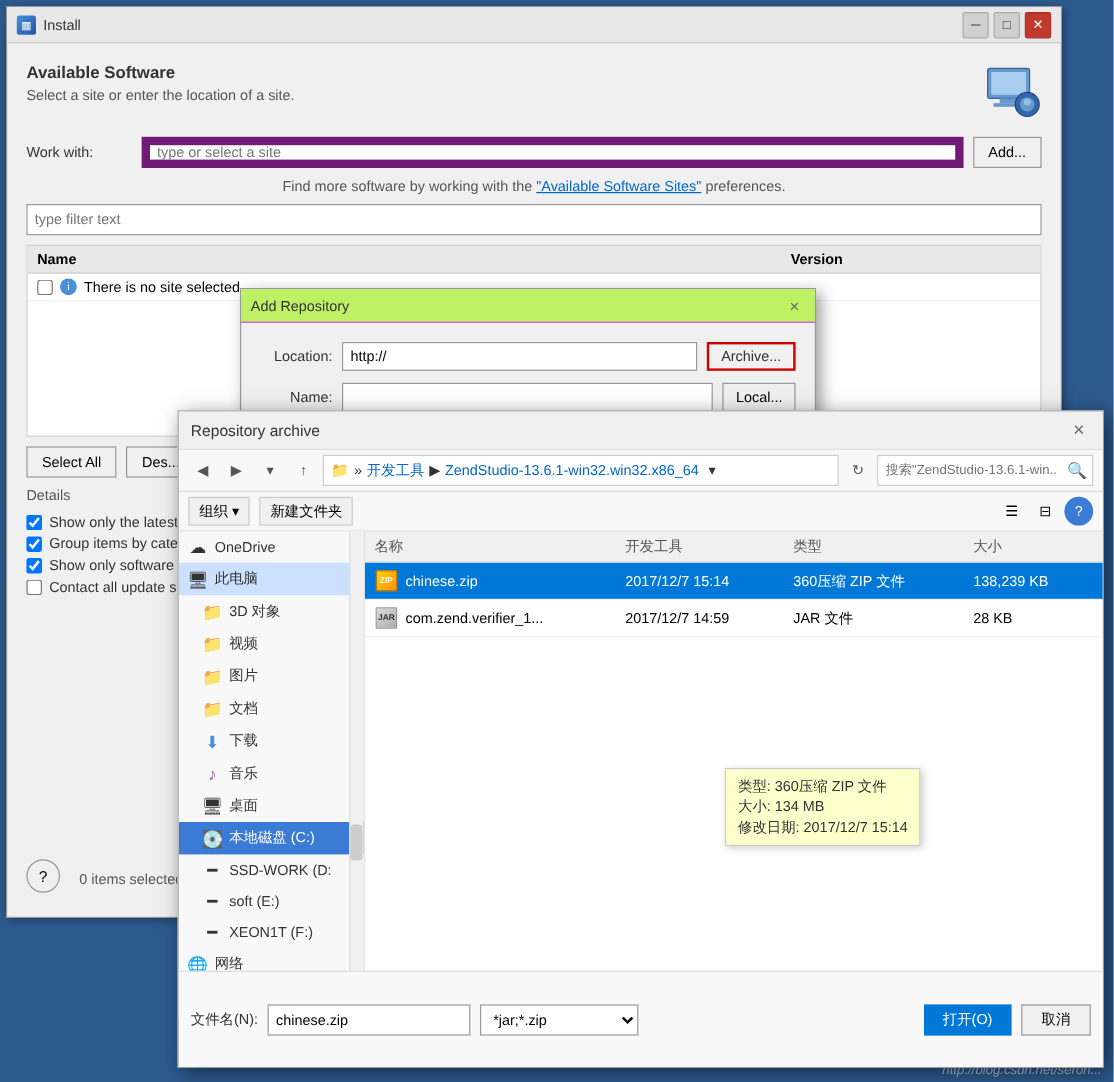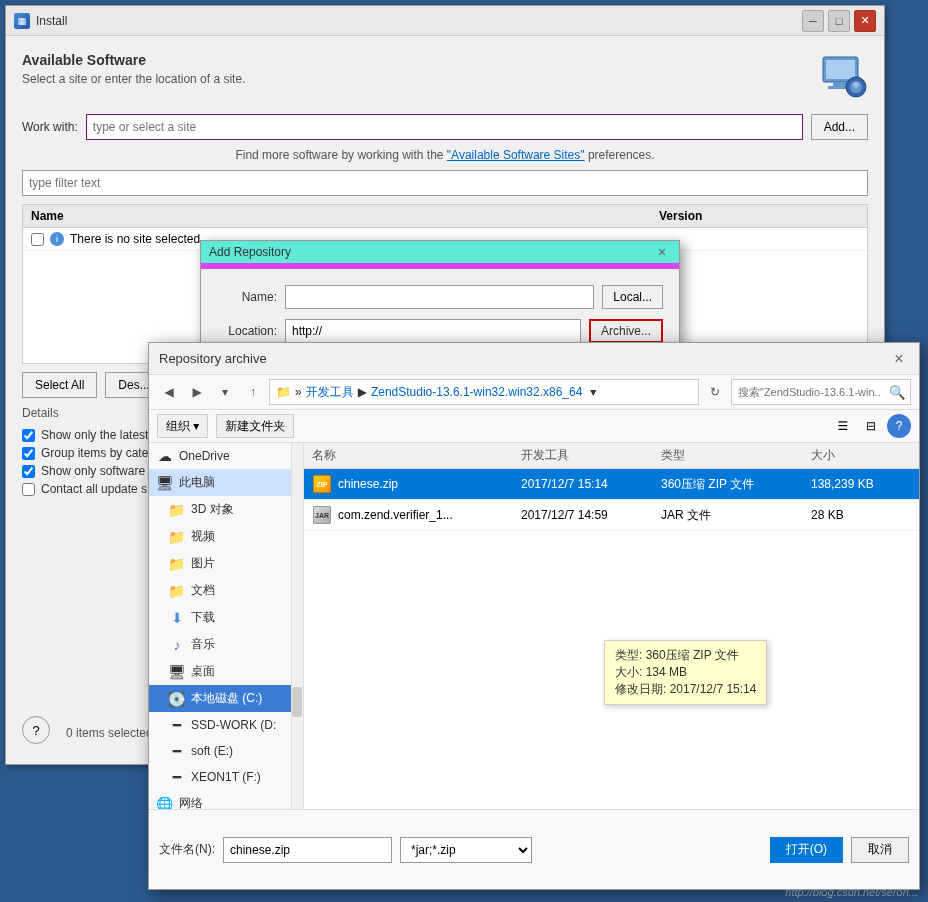--- a/index.html
+++ b/index.html
@@ -98,25 +98,26 @@
       gap: 8px;
       margin-bottom: 8px;
     }
     .work-with-label {
       color: #333;
       white-space: nowrap;
     }
     .work-with-input {
       flex: 1;
       height: 26px;
-      border: 1px solid #701a75;
+      border: 7px solid #701a75;
       padding: 2px 6px;
       background: white;
       font-size: 12px;
       color: #666;
+      margin-left: 32px;
     }
     .add-button {
       height: 26px;
       padding: 0 12px;
       background: #f0f0f0;
       border: 1px solid #999;
       cursor: pointer;
       font-size: 12px;
     }
 
@@ -243,22 +244,22 @@
       width: 480px;
       background: #f0f0f0;
       border: 1px solid #999;
       box-shadow: 4px 4px 12px rgba(0,0,0,0.4);
       z-index: 10;
     }
     .dialog-title-bar {
       display: flex;
       align-items: center;
       justify-content: space-between;
-      background: #5eead4;
-      border-bottom: 6px solid #d946ef;
+      background: #bef264;
+      border-bottom: 1px solid #d946ef;
       padding: 6px 8px;
       height: 28px;
     }
     .dialog-title-text {
       font-size: 12px;
       color: #333;
     }
     .dialog-close-btn {
       width: 18px;
       height: 18px;
@@ -726,28 +727,28 @@
   </div>
 </div>
 
 <div class="add-repo-dialog">
   <div class="dialog-title-bar">
     <span class="dialog-title-text">Add Repository</span>
     <button class="dialog-close-btn">×</button>
   </div>
   <div class="dialog-content">
     <div class="dialog-row">
+      <span class="dialog-label">Location:</span>
+      <input class="dialog-input" type="text" value="http://" style="">
+      <button class="dialog-archive-btn">Archive...</button>
+    </div>
+    <div class="dialog-row">
       <span class="dialog-label">Name:</span>
       <input class="dialog-input" type="text" style="">
       <button class="dialog-local-btn">Local...</button>
-    </div>
-    <div class="dialog-row">
-      <span class="dialog-label">Location:</span>
-      <input class="dialog-input" type="text" value="http://" style="">
-      <button class="dialog-archive-btn">Archive...</button>
     </div>
   </div>
 </div>
 
 <div class="repo-archive-dialog">
   <div class="archive-title-bar">
     <span class="archive-title-text">Repository archive</span>
     <button class="archive-close-btn">×</button>
   </div>
 

